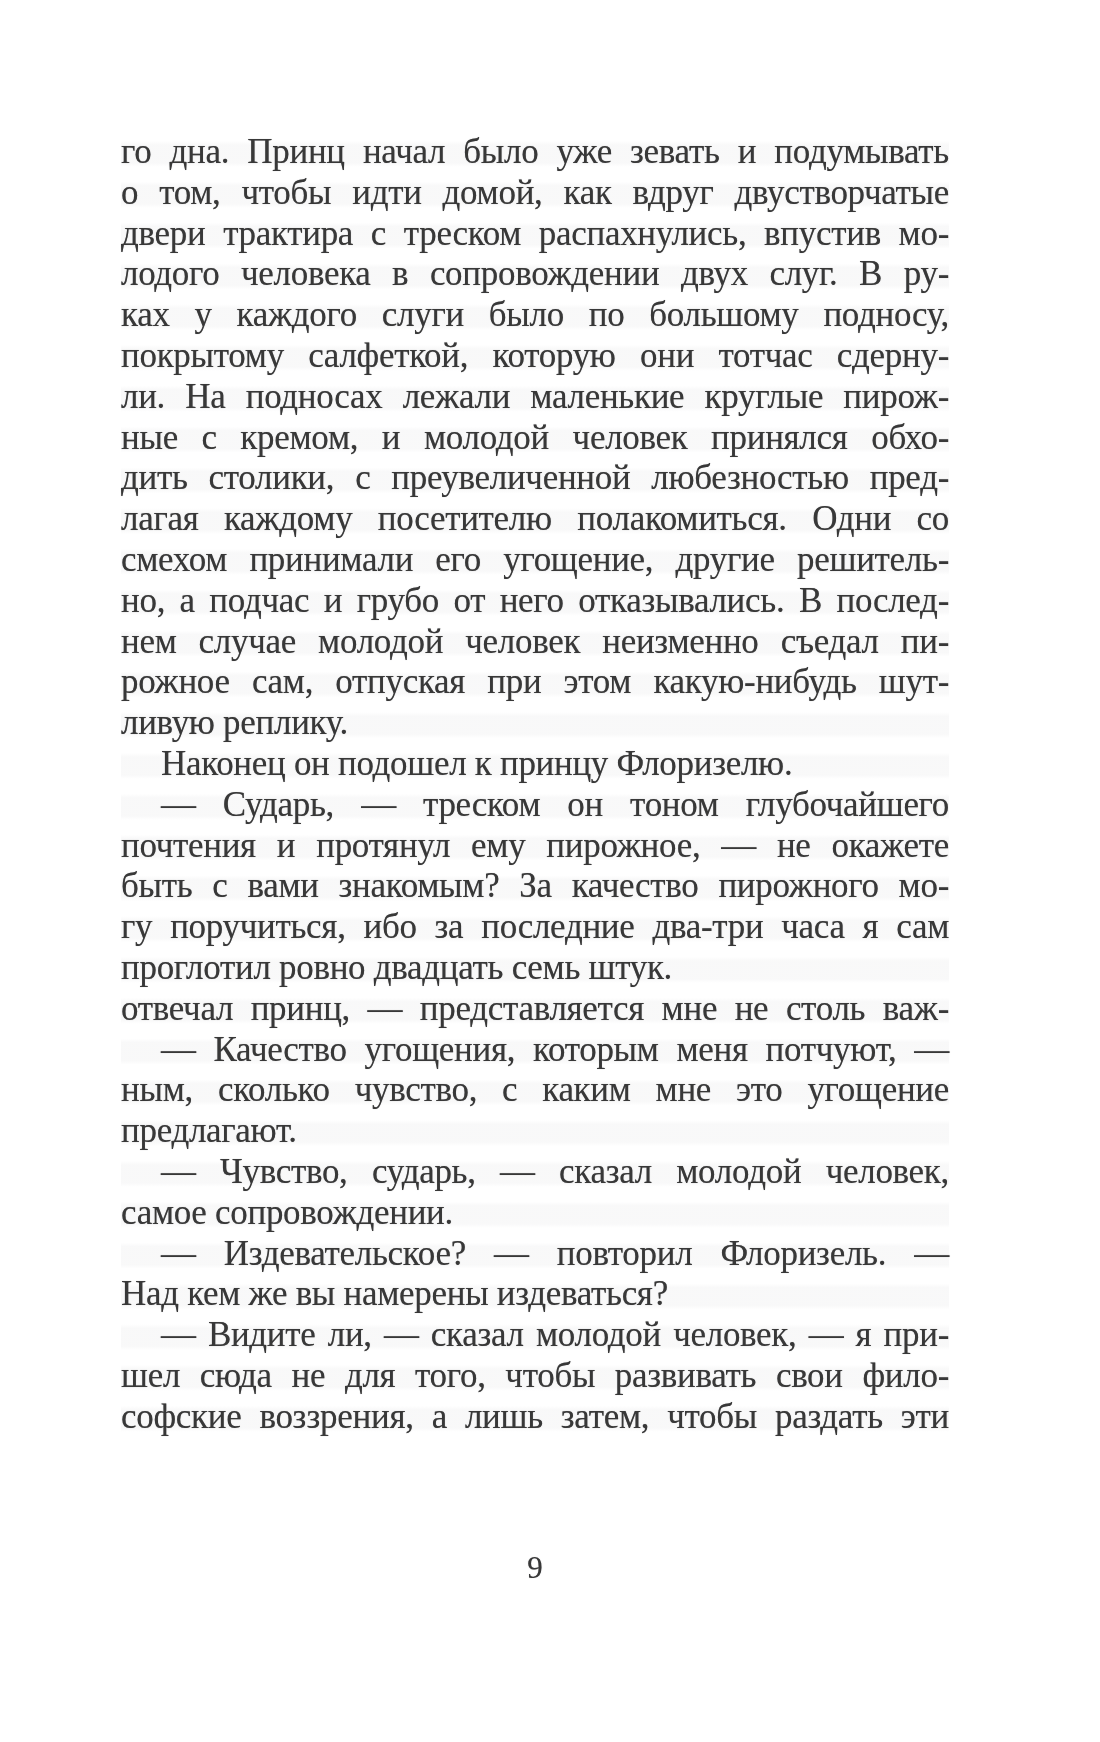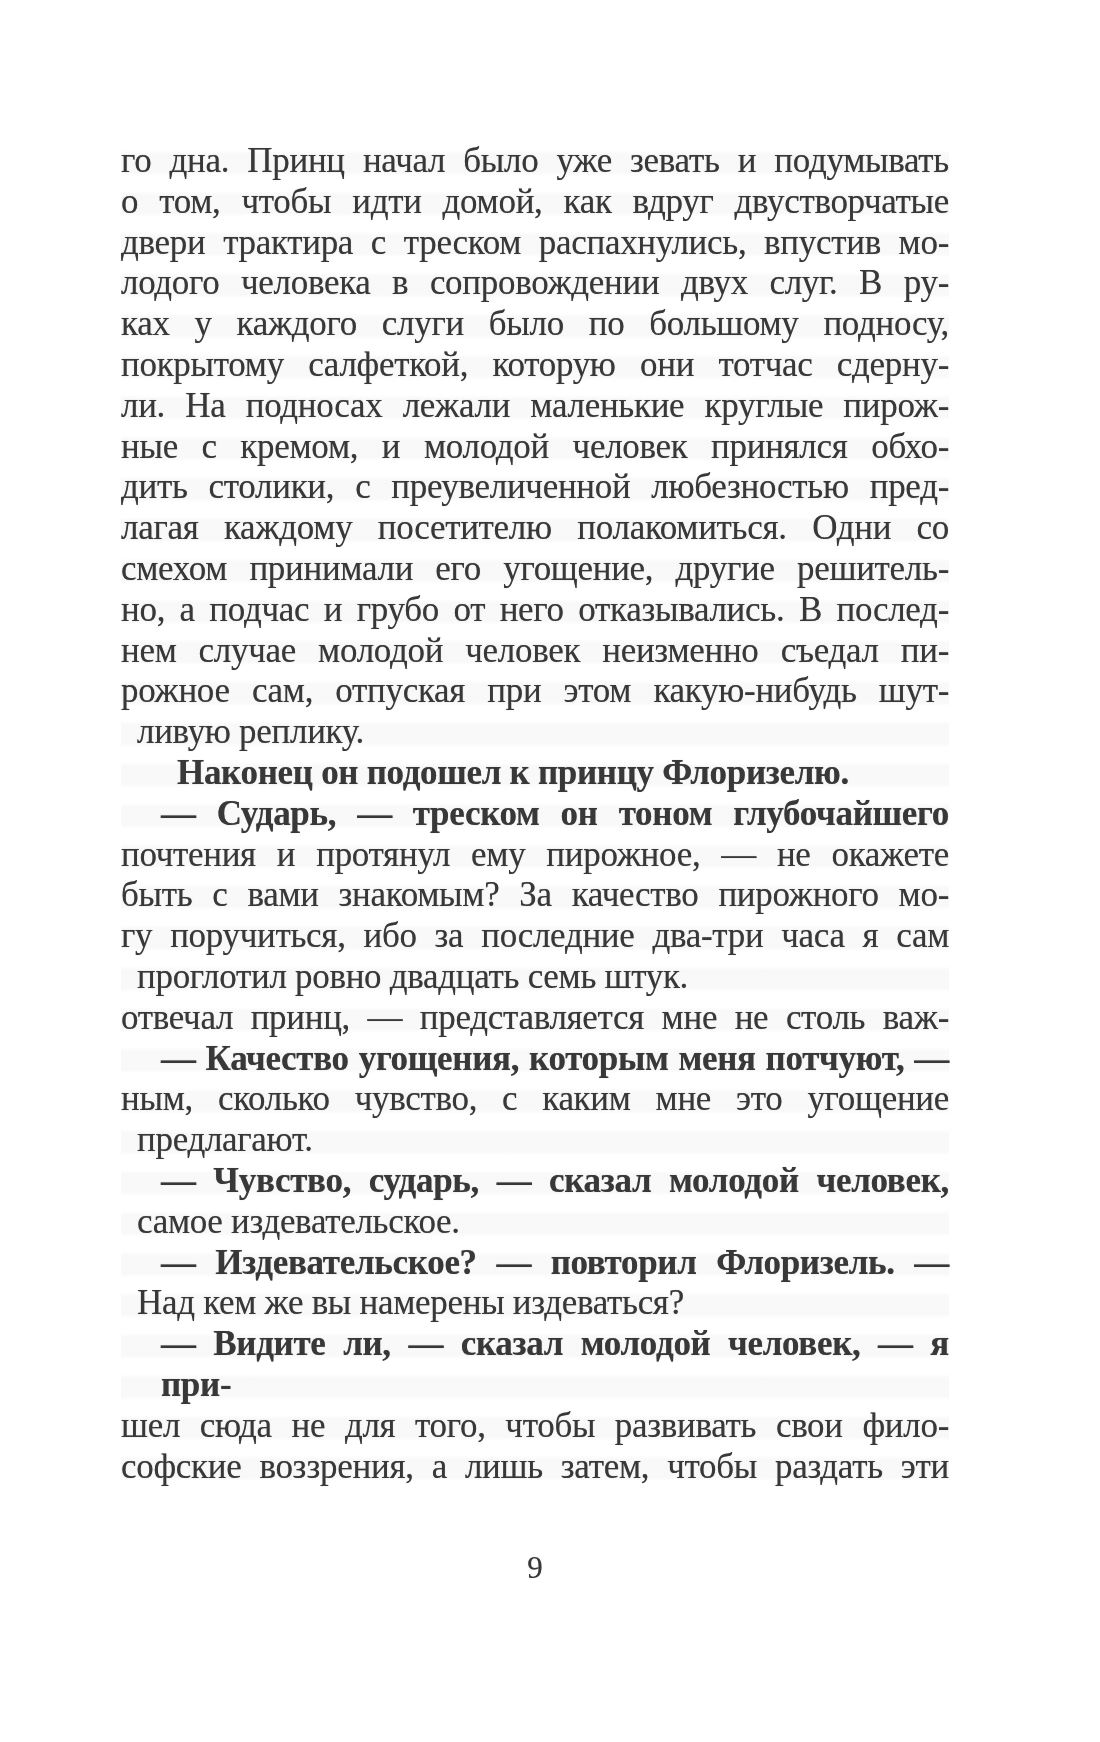--- a/index.html
+++ b/index.html
@@ -13,21 +13,21 @@
     height: 1742px;
     margin: 0 auto;
     background: var(--page-bg, #ffffff);
     font-family: "Liberation Serif", "DejaVu Serif", serif;
     color: var(--ink, #383838);
     overflow: hidden;
   }
   .text-block {
     position: absolute;
     left: 121px;
-    top: 141px;
+    top: 132px;
     width: 828px;
   }
   
   .text-block::before {
     content: "";
     position: absolute;
     inset: 0;
     background: repeating-linear-gradient(
       to bottom,
       transparent 0px,
@@ -44,25 +44,23 @@
     font-size: 35px;
     line-height: 40.8px;
     letter-spacing: -0.3px;
     text-align: justify;
     text-align-last: justify;
     text-shadow: 0 0 0.7px rgba(45,45,50,0.55);
     white-space: normal;
   }
   .line.indent {
     padding-left: 40px;
-    font-weight: bold;
   }
   .line.para-end {
     text-align-last: left;
-    margin-left: 16px;
   }
   .page-number {
     position: absolute;
     left: 121px;
     top: 1548px;
     width: 828px;
     text-align: center;
     font-size: 31px;
     line-height: 40px;
     letter-spacing: 0;
@@ -93,21 +91,21 @@
       <div class="line indent">— Сударь, — треском он тоном глубочайшего</div>
       <div class="line">почтения и протянул ему пирожное, — не окажете</div>
       <div class="line">быть с вами знакомым? За качество пирожного мо-</div>
       <div class="line">гу поручиться, ибо за последние два-три часа я сам</div>
       <div class="line para-end">проглотил ровно двадцать семь штук.</div>
       <div class="line">отвечал принц, — представляется мне не столь важ-</div>
       <div class="line indent">— Качество угощения, которым меня потчуют, —</div>
       <div class="line">ным, сколько чувство, с каким мне это угощение</div>
       <div class="line para-end">предлагают.</div>
       <div class="line indent">— Чувство, сударь, — сказал молодой человек,</div>
-      <div class="line para-end">самое издевательское.</div>
+      <div class="line para-end">самое сопровождении.</div>
       <div class="line indent">— Издевательское? — повторил Флоризель. —</div>
       <div class="line para-end">Над кем же вы намерены издеваться?</div>
       <div class="line indent">— Видите ли, — сказал молодой человек, — я при-</div>
       <div class="line">шел сюда не для того, чтобы развивать свои фило-</div>
       <div class="line">софские воззрения, а лишь затем, чтобы раздать эти</div>
     </div>
   <div class="page-number">9</div>
 </div>
 
 </body></html>

